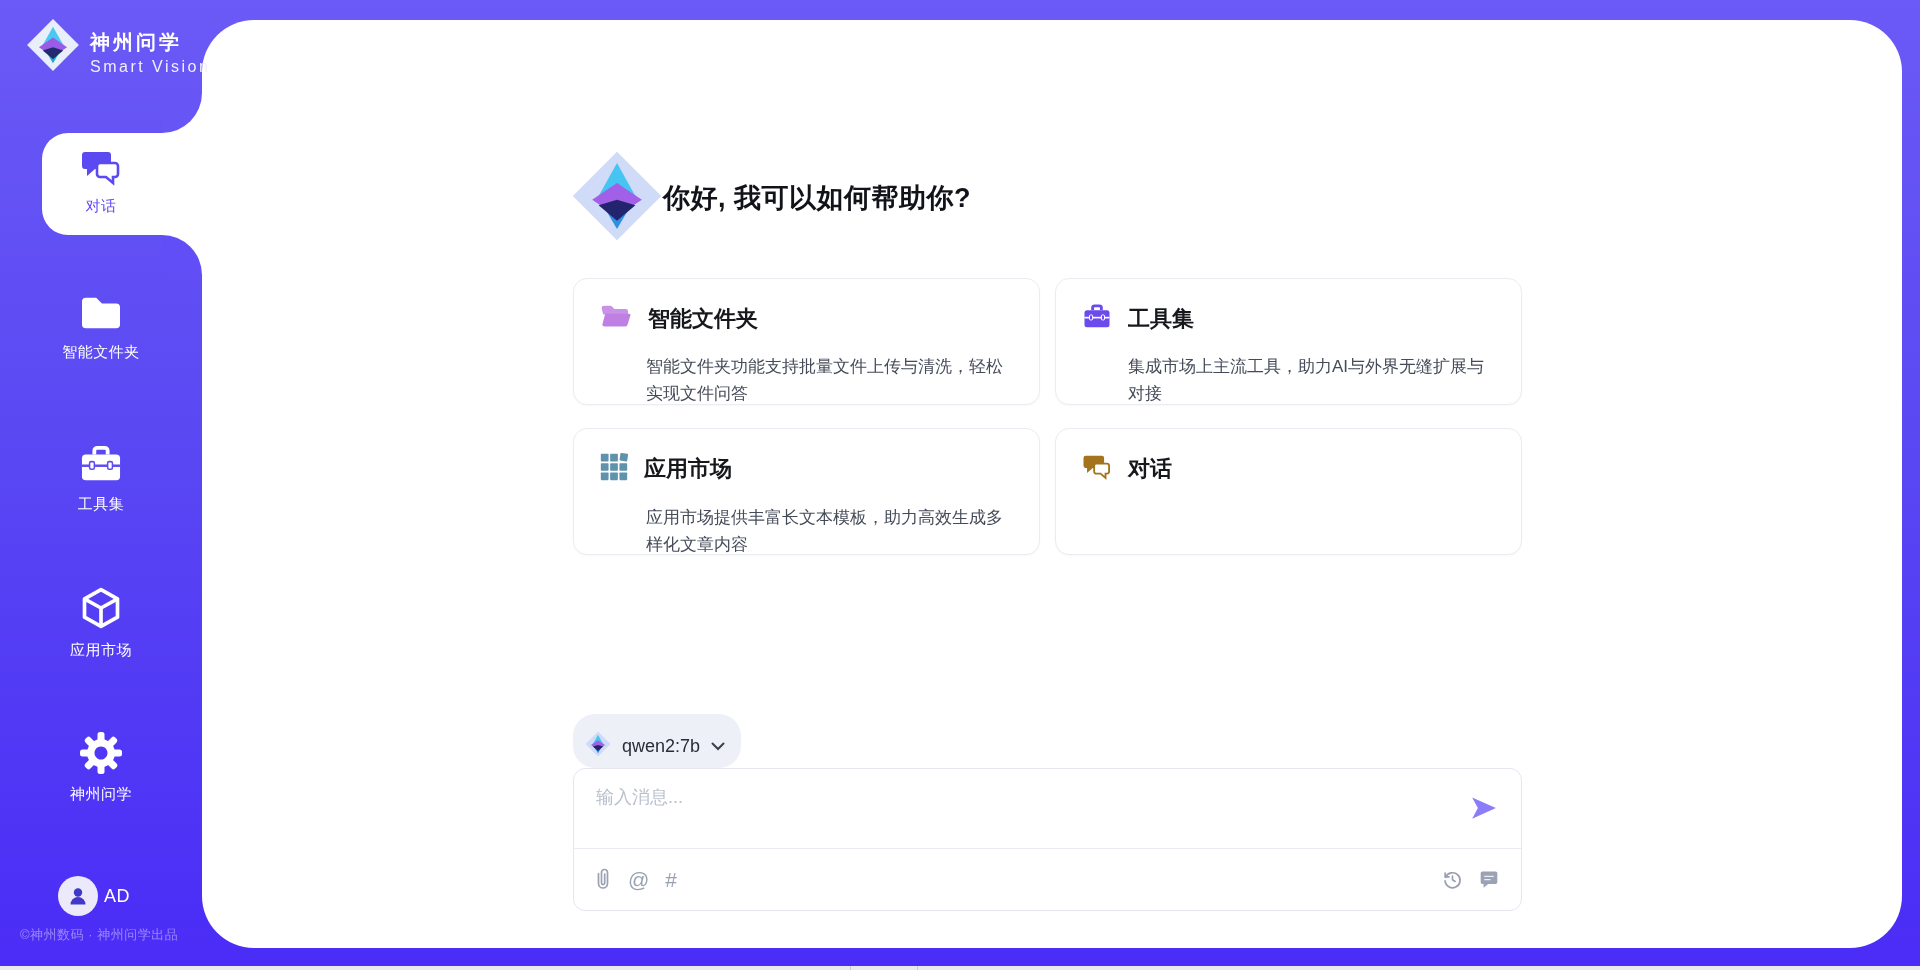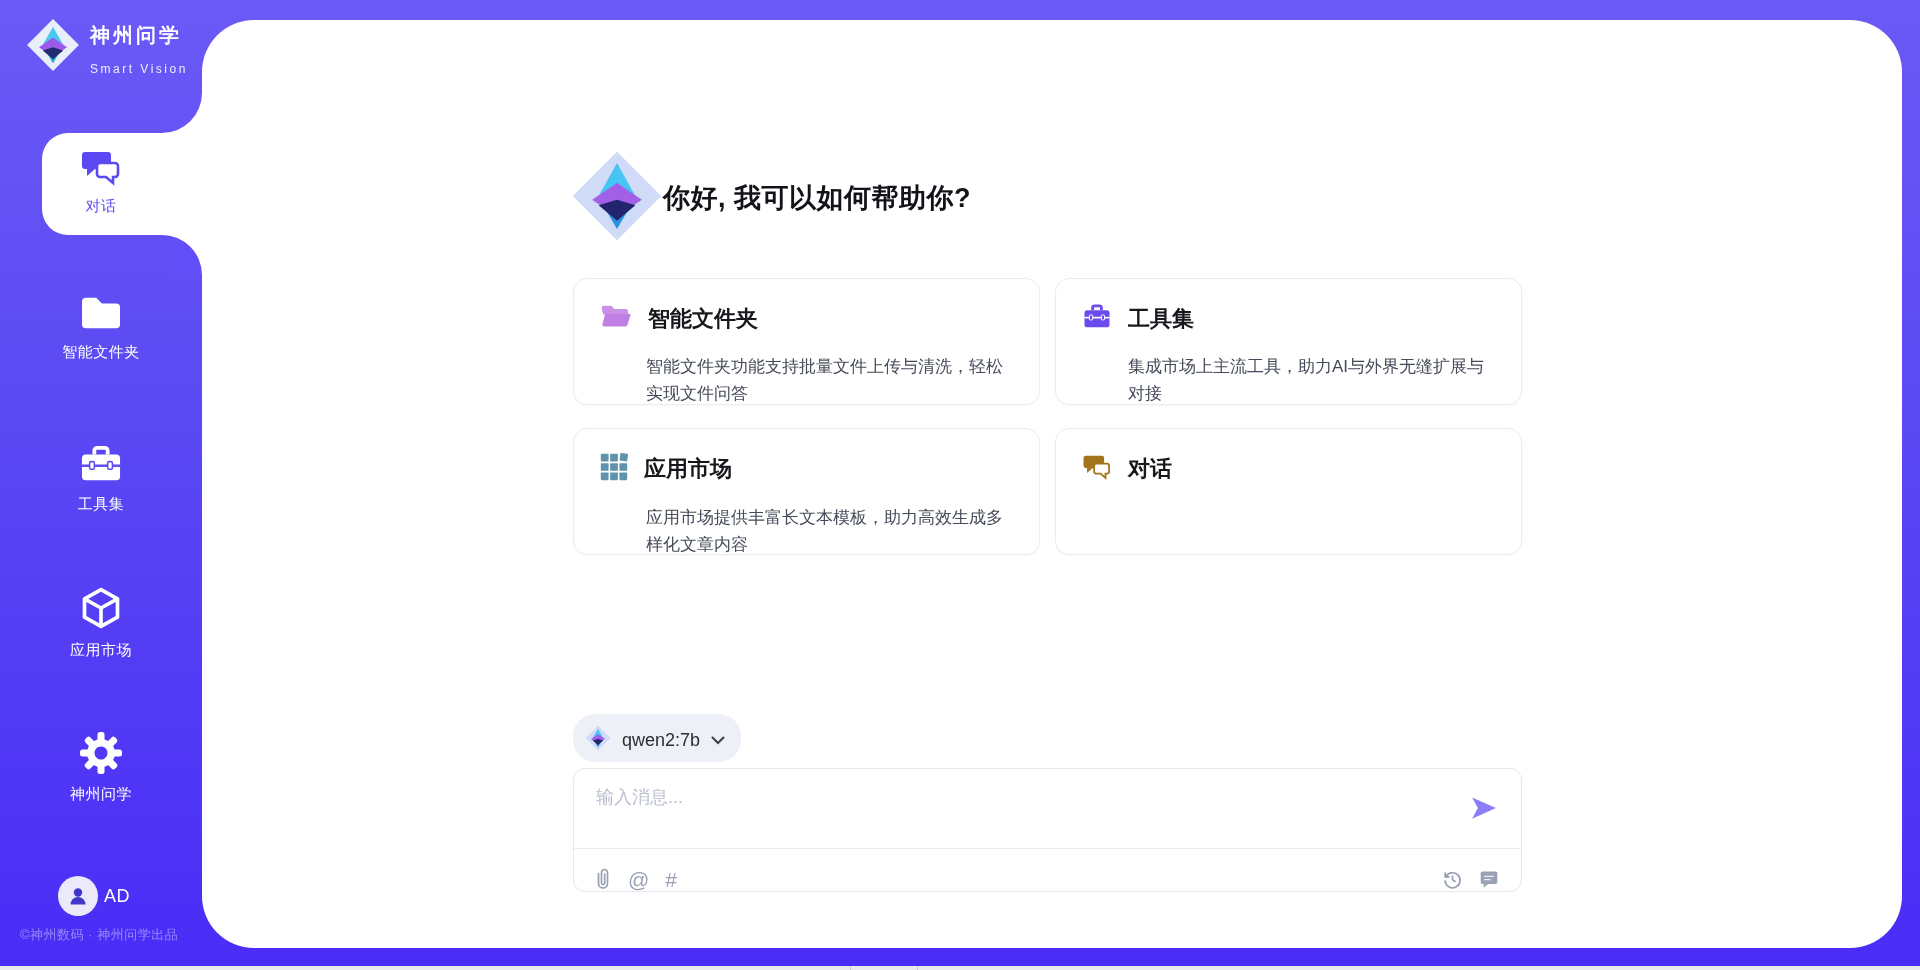--- a/index.html
+++ b/index.html
@@ -13,21 +13,21 @@
   .panel{position:absolute;left:202px;top:20px;width:1700px;height:928px;
     background:#ffffff;border-radius:52px;z-index:1;}
   
   .tab-ext{position:absolute;left:162px;top:93px;width:41px;height:182px;background:#fff;z-index:2;}
   .tab-curve-top{position:absolute;left:162px;top:93px;width:40px;height:40px;background:#6755f6;border-radius:0 0 100% 0;z-index:3;}
   .tab-curve-bottom{position:absolute;left:162px;top:235px;width:40px;height:40px;background:#624ef6;border-radius:0 100% 0 0;z-index:3;}
   .tab-pill{position:absolute;left:42px;top:133px;width:161px;height:102px;background:#fff;border-radius:26px 0 0 26px;z-index:4;}
   
   .brand{position:absolute;left:26px;top:18px;display:flex;align-items:flex-end;gap:10px;z-index:6;}
   .brand-name{color:#fff;font-size:20px;font-weight:bold;letter-spacing:3px;line-height:1.15;}
-  .brand-sub{color:#f0eeff;font-size:12px;letter-spacing:2.5px;margin-top:15px;}
+  .brand-sub{color:#f0eeff;font-size:16px;letter-spacing:2.5px;margin-top:4px;}
   .nav-item{position:absolute;left:0;width:202px;display:flex;flex-direction:column;align-items:center;
     color:#ffffff;cursor:pointer;z-index:6;}
   .nav-item .nav-label{font-size:15px;margin-top:11px;letter-spacing:.5px;}
   .nav-item svg{display:block;}
   .nav-active{color:#5b49f1;}
   .n1{top:148px}.n2{top:294px}.n3{top:444px}.n4{top:586px}.n5{top:732px}
   .user-row{position:absolute;left:58px;top:876px;display:flex;align-items:center;gap:6px;z-index:6;cursor:pointer;}
   .avatar{width:40px;height:40px;border-radius:50%;background:#ece9fb;display:flex;align-items:center;justify-content:center;}
   .user-name{color:#fff;font-size:18px;letter-spacing:.5px;}
   .copyright{position:absolute;left:20px;top:926px;color:rgba(255,255,255,.42);font-size:13px;z-index:6;letter-spacing:.5px;}
@@ -37,25 +37,25 @@
   
   .cards{position:absolute;left:573px;top:278px;width:949px;display:grid;
     grid-template-columns:467px 467px;column-gap:15px;row-gap:23px;z-index:5;}
   .card{height:127px;background:#fff;border:1px solid #ebecf2;border-radius:14px;
     box-sizing:border-box;padding:24px 24px 0 26px;cursor:pointer;box-shadow:0 1px 2px rgba(20,20,60,.03);}
   .card-head{display:flex;align-items:center;gap:16px;}
   .card-title{font-size:22px;font-weight:bold;color:#17181c;}
   .card-desc{margin:20px 0 0 46px;font-size:17px;line-height:1.58;color:#454b58;}
   .ic-folder-open{color:#c07fe2}.ic-toolbox{color:#6b4bee}.ic-grid{color:#5f93ab}.ic-chat-gold{color:#a3741c}
   
-  .model-pill{position:absolute;left:573px;top:714px;height:44px;padding:4px 16px 0 12px;border-radius:22px;
+  .model-pill{position:absolute;left:573px;top:714px;height:44px;padding:10px 16px 0 12px;border-radius:22px;
     background:#eef0f8;display:inline-flex;align-items:center;gap:11px;z-index:5;cursor:pointer;}
   .model-name{font-size:18px;color:#2a2c36;}
   
-  .composer{position:absolute;left:573px;top:768px;width:949px;height:124px;box-sizing:border-box;
+  .composer{position:absolute;left:573px;top:768px;width:949px;height:143px;box-sizing:border-box;
     border:1.5px solid #e5e7f0;border-radius:12px;background:#fff;z-index:5;}
   .composer textarea{position:absolute;left:20px;top:14px;width:850px;height:58px;border:none;outline:none;
     resize:none;font-family:inherit;font-size:18px;color:#333;background:transparent;}
   .composer textarea::placeholder{color:#b9bfcc;}
   .send-btn{position:absolute;right:22px;top:24px;width:30px;height:30px;cursor:pointer;}
   .comp-divider{position:absolute;left:0;right:0;top:79px;height:1px;background:#e9ebf2;}
   .comp-toolbar{position:absolute;left:20px;right:22px;top:80px;height:60px;display:flex;
     align-items:center;justify-content:space-between;}
   .tools-left,.tools-right{display:flex;align-items:center;gap:16px;}
   .tool{color:#9aa2b2;cursor:pointer;display:flex;align-items:center;font-size:21px;line-height:1;}

